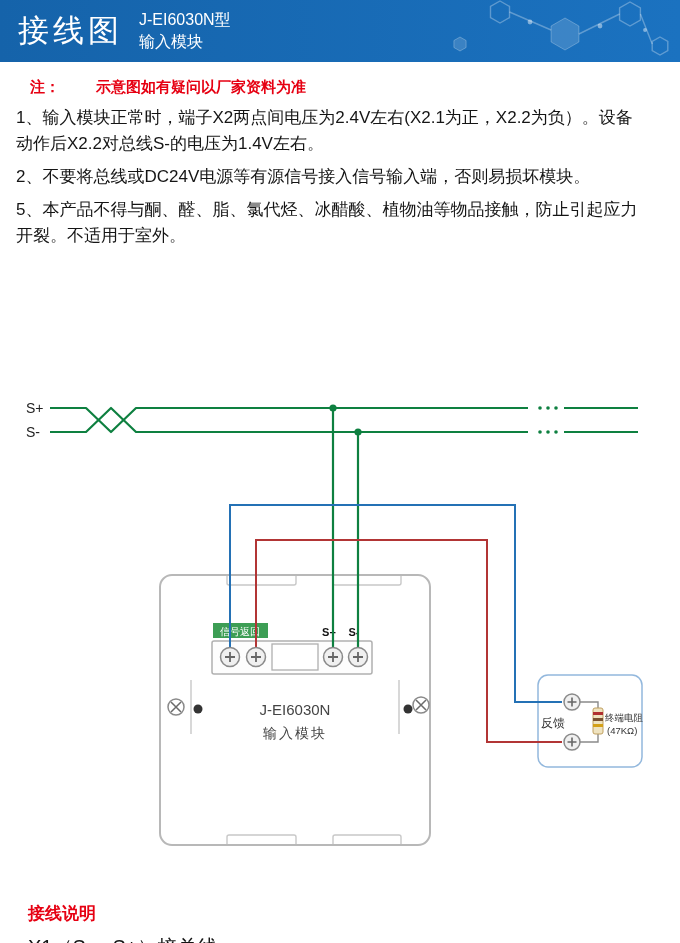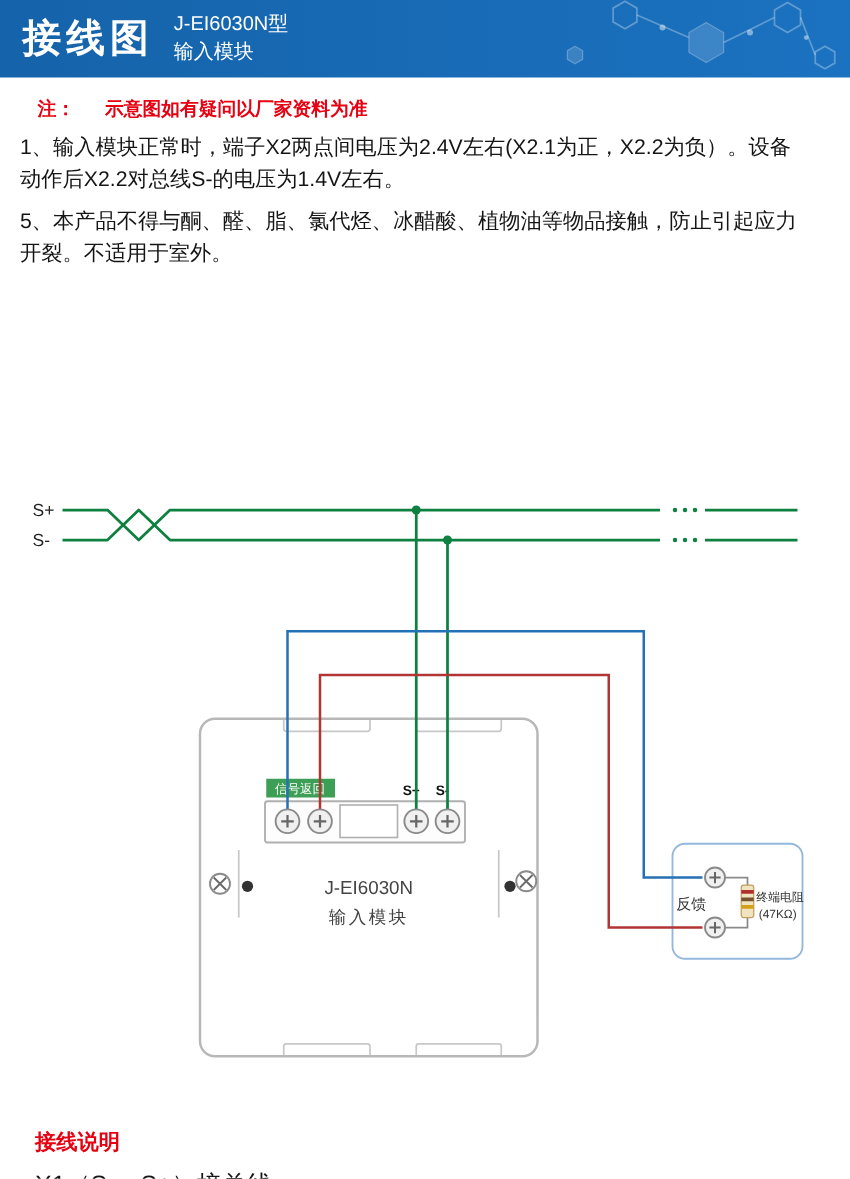--- a/index.html
+++ b/index.html
@@ -6,26 +6,26 @@
   body{
     position:relative;width:680px;height:943px;overflow:hidden;
     font-family:"Liberation Sans","DejaVu Sans",sans-serif;color:#1c1c1c;
   }
   
   .header{
     position:absolute;top:0;left:0;width:680px;height:62px;
     background:linear-gradient(90deg,#1563aa,#1b72c0);
     display:flex;align-items:center;overflow:hidden;
   }
-  .header-title{font-size:31px;font-weight:bold;color:#fff;margin-left:18px;letter-spacing:4px;white-space:nowrap;}
+  .header-title{font-size:31px;font-weight:normal;color:#fff;margin-left:18px;letter-spacing:4px;white-space:nowrap;}
   .header-sub{margin-left:16px;color:#fff;font-size:16px;line-height:1.4;white-space:nowrap;}
   .header-deco{position:absolute;right:0;top:0;height:62px;}
   
   .note{position:absolute;top:78px;left:30px;color:#e60012;font-size:15px;font-weight:bold;white-space:nowrap;}
-  .note-text{margin-left:24px;}
+  .note-text{margin-left:36px;}
   
   .instructions{position:absolute;top:105px;left:16px;width:632px;font-size:17px;line-height:26px;color:#151515;}
   .instructions p{margin:0 0 7px 0;}
   
   .diagram{position:absolute;top:392px;left:0;width:680px;height:470px;}
   .diagram svg{display:block;}
   
   .legend{position:absolute;top:902px;left:28px;width:630px;}
   .legend-title{color:#e60012;font-weight:bold;font-size:17px;margin:0 0 9px 0;}
   .legend p.legend-line{margin:0 0 9px 0;font-size:20px;color:#151515;}
@@ -59,20 +59,21 @@
     </g>
   </svg>
 </div>
 
 <div class="note">
   <span>注：</span><span class="note-text">示意图如有疑问以厂家资料为准</span>
 </div>
 
 <div class="instructions">
   <p>1、输入模块正常时，端子X2两点间电压为2.4V左右(X2.1为正，X2.2为负）。设备动作后X2.2对总线S-的电压为1.4V左右。</p>
+  <p>2、不要将总线或DC24V电源等有源信号接入信号输入端，否则易损坏模块。</p>
   <p>5、本产品不得与酮、醛、脂、氯代烃、冰醋酸、植物油等物品接触，防止引起应力开裂。不适用于室外。</p>
 </div>
 
 <div class="diagram">
 <svg width="680" height="470" viewBox="0 0 680 470">
 
   <text x="26" y="21" font-size="14" fill="#222">S+</text>
   <text x="26" y="45" font-size="14" fill="#222">S-</text>
 
   <g>

